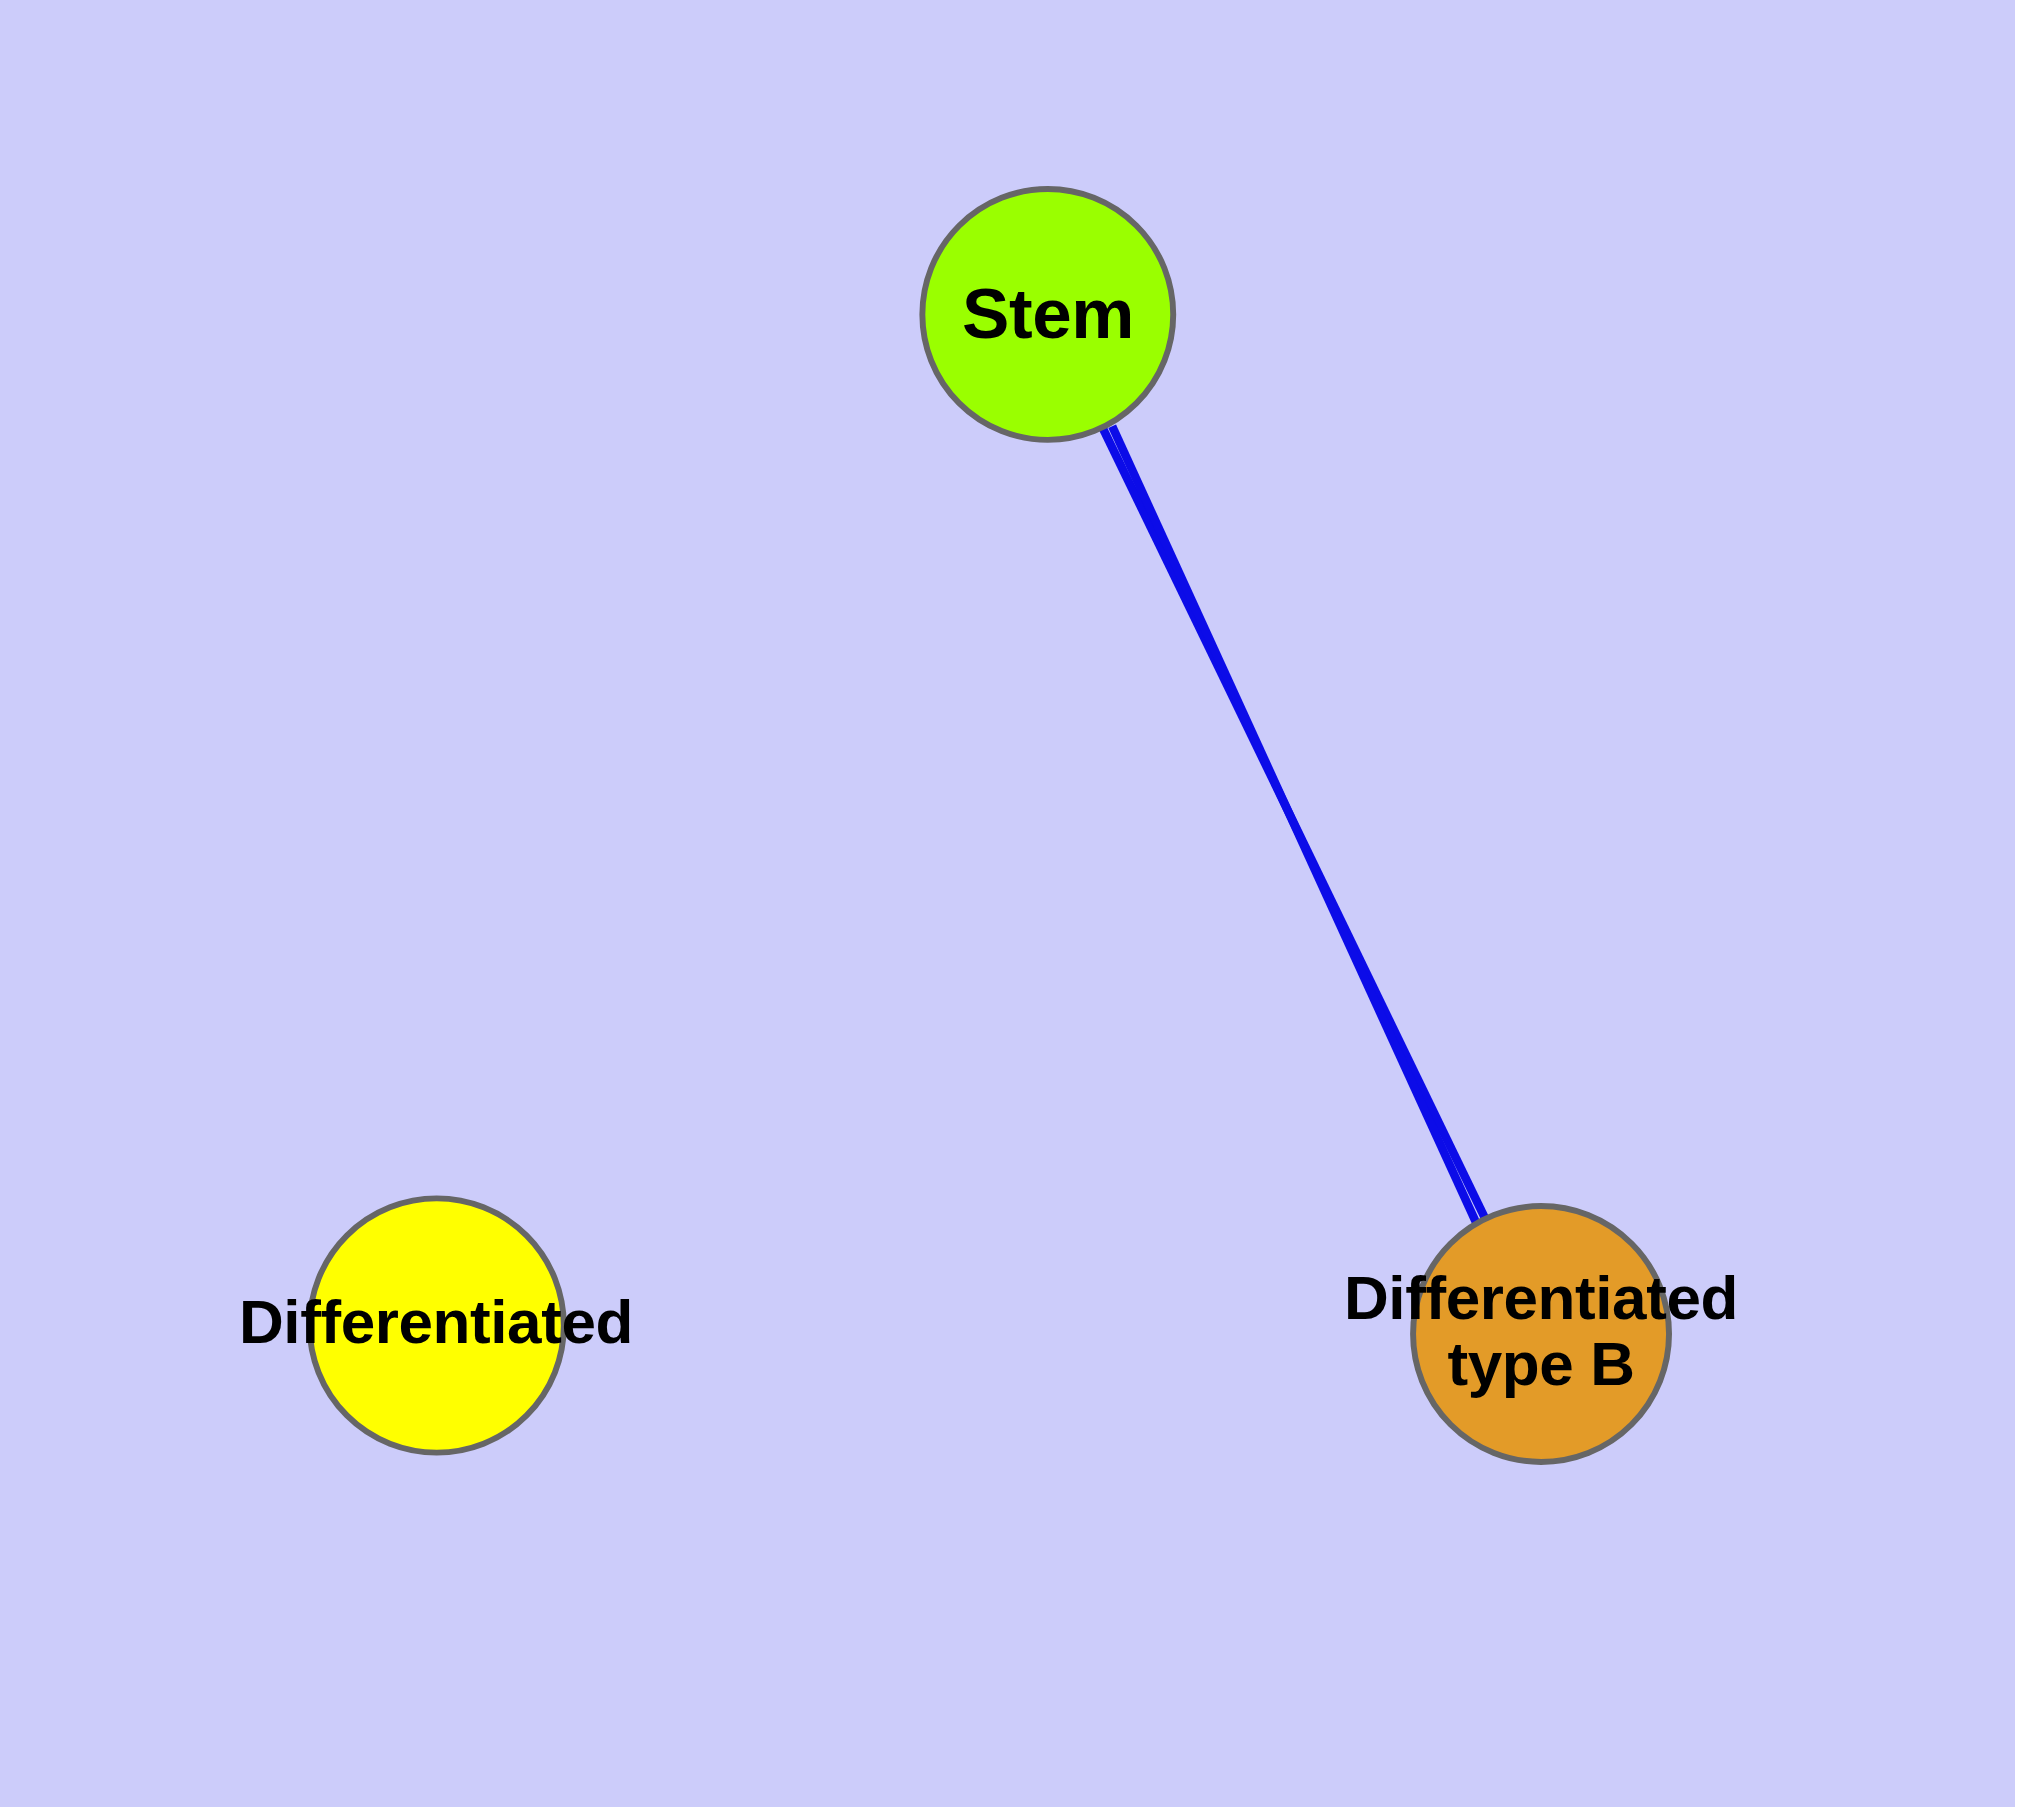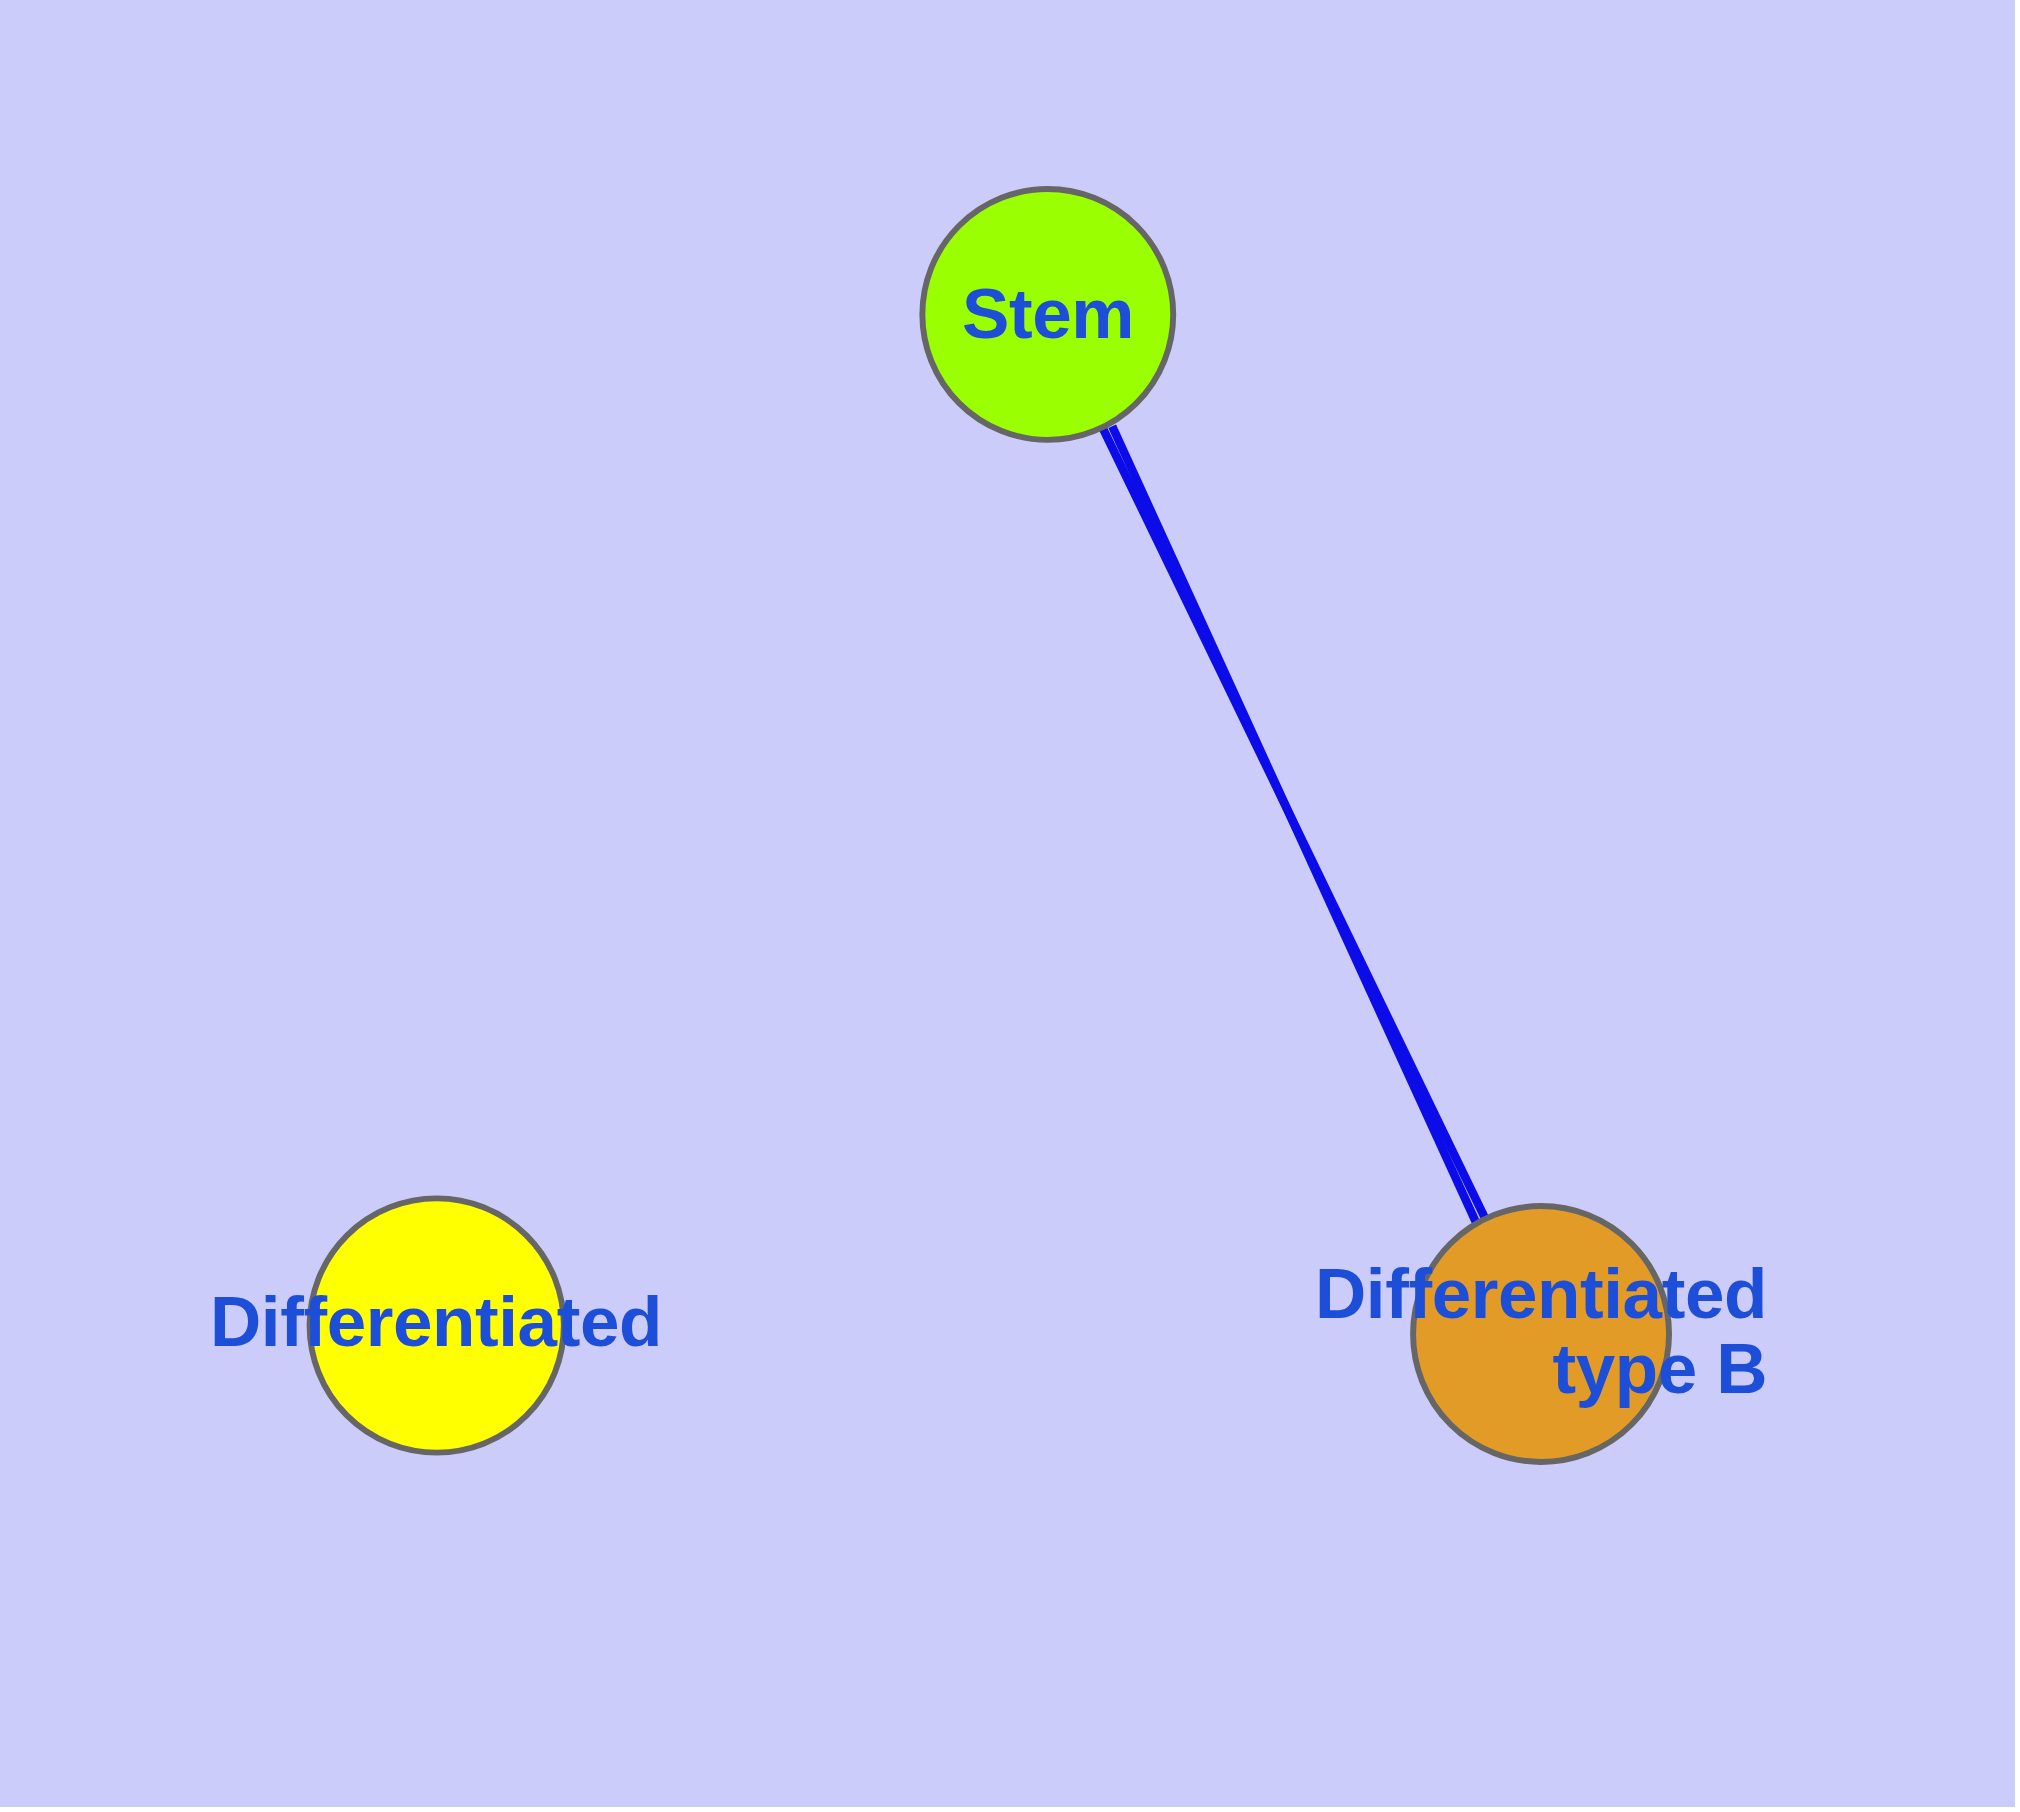--- a/index.html
+++ b/index.html
@@ -27,30 +27,30 @@
   #graph-svg {
     position: absolute;
     left: 0;
     top: 0;
     width: 2021px;
     height: 1812px;
     overflow: visible;
   }
   .node-label {
     position: absolute;
-    text-align: right;
+    text-align: center;
     font-weight: bold;
-    color: #1d4ed8;
+    color: #000000;
     line-height: 1.06;
     white-space: pre;
     pointer-events: none;
     transform: translate(-50%, -50%);
   }
   .label-stem   { font-size: 71px; letter-spacing: -0.4px; }
-  .label-diff   { font-size: 71px; letter-spacing: -0.4px; }
+  .label-diff   { font-size: 62px; letter-spacing: -0.4px; }
 </style>
 </head>
 <body>
 
 <div id="canvas" style="background: rgb(255, 255, 255);">
 
   <div id="plot-area" style="background: rgb(204, 204, 250);"></div>
 
   <svg id="graph-svg" viewBox="0 0 2384 2138" xmlns="http://www.w3.org/2000/svg">
 

